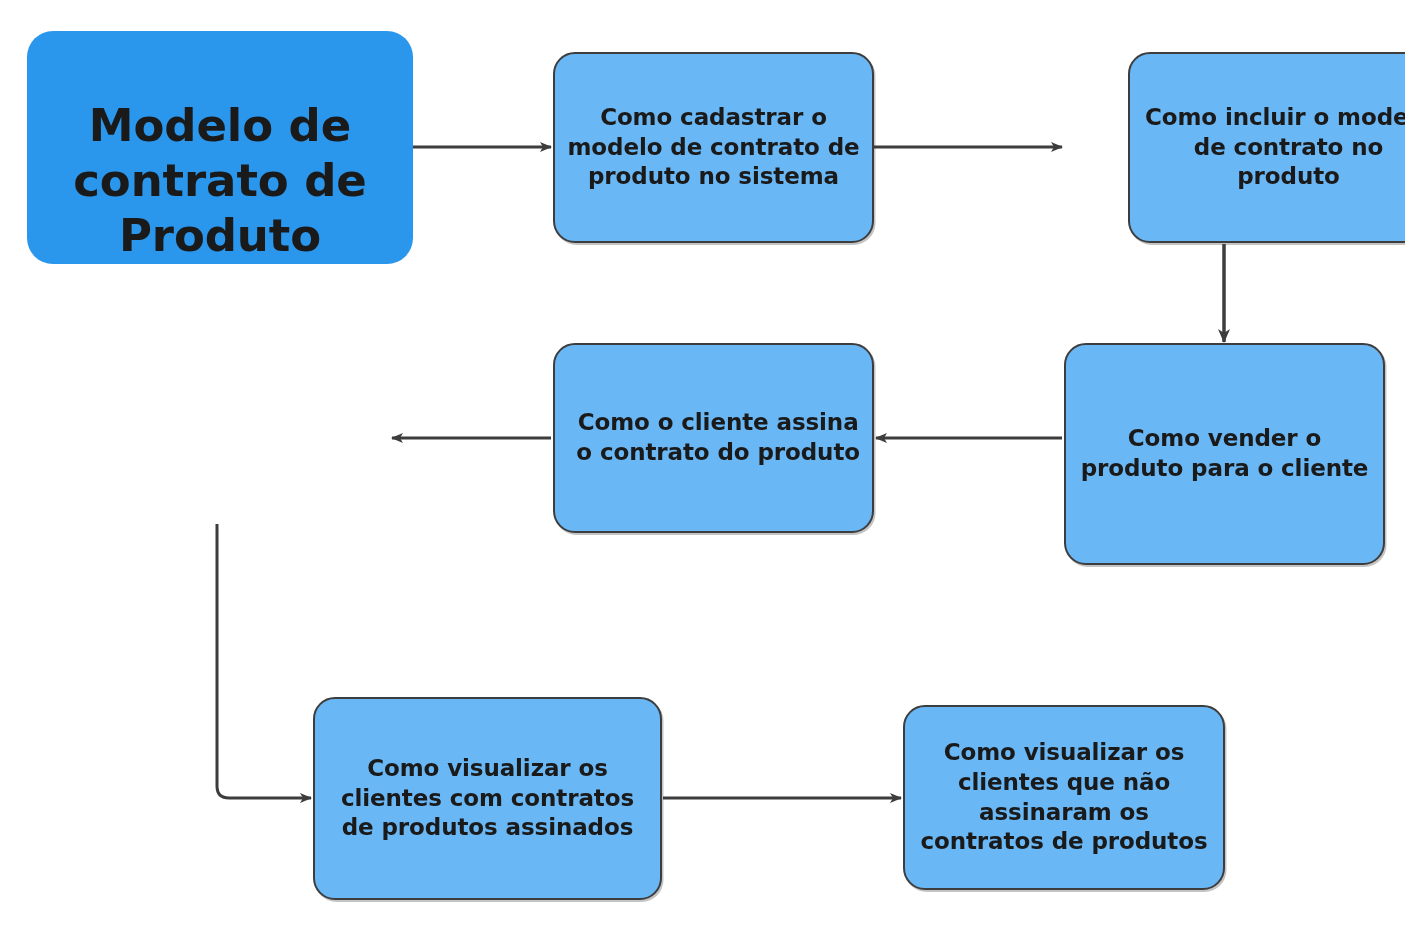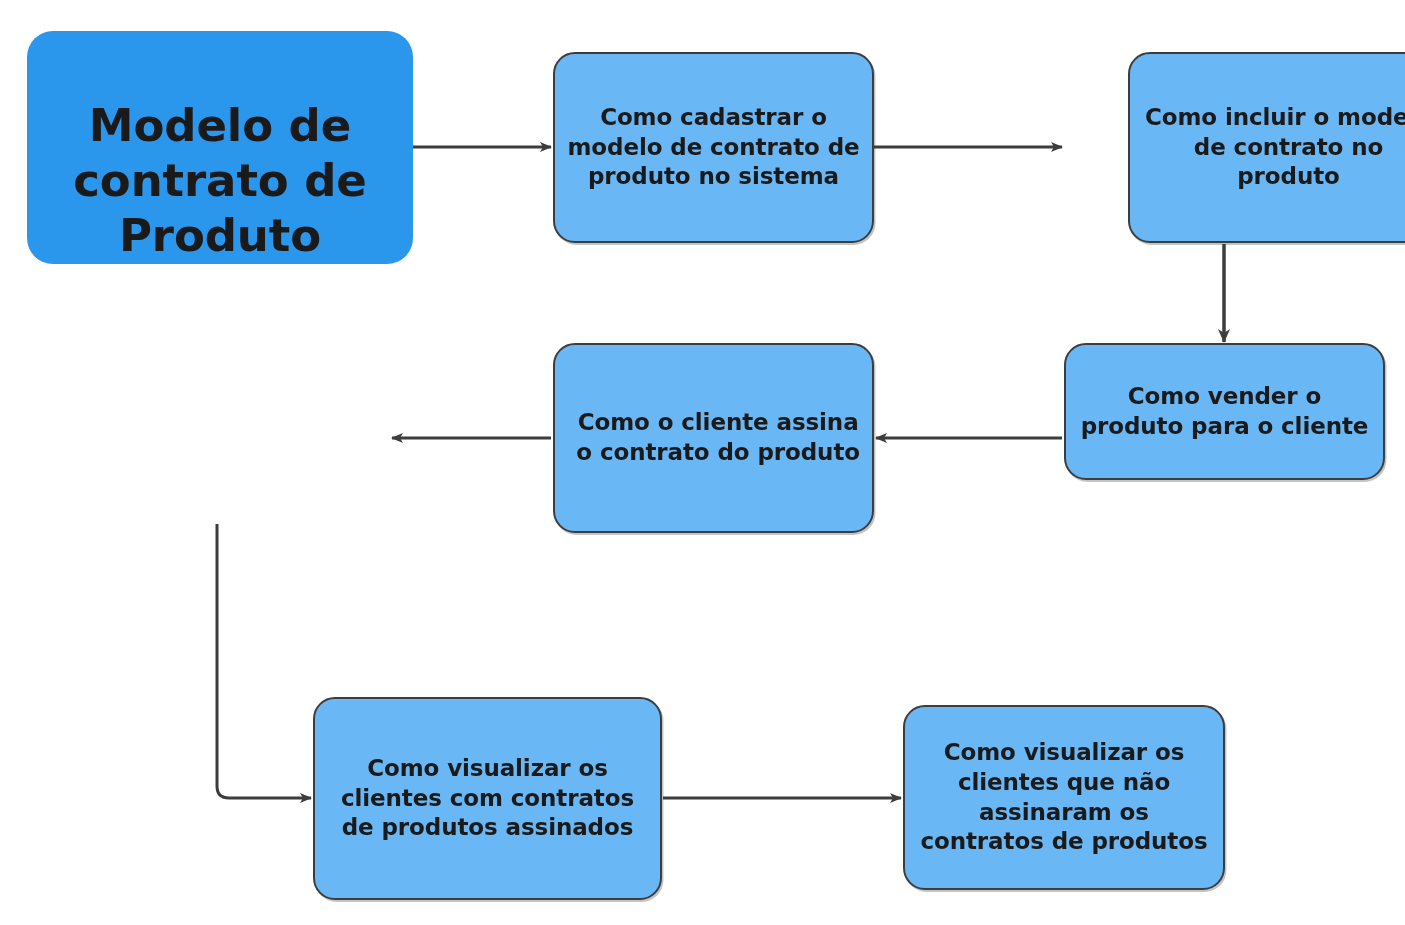--- a/index.html
+++ b/index.html
@@ -102,21 +102,21 @@
     <span class="node-label">Como cadastrar o
 modelo de contrato de
 produto no sistema</span>
   </div>
 
   <div class="node node-step" style="left:1128px; top:52px; width:321px; height:191px;">
     <span class="node-label">Como incluir o modelo
 de contrato no produto</span>
   </div>
 
-  <div class="node node-step" style="left:1064px; top:343px; width:321px; height:137px;">
+  <div class="node node-step" style="left:1064px; top:343px; width:321px; height:222px;">
     <span class="node-label">Como vender o
 produto para o cliente</span>
   </div>
 
   <div class="node node-step" style="left:553px; top:343px; width:321px; height:190px;justify-content:flex-end;">
     <span class="node-label">Como o cliente assina
 o contrato do produto</span>
   </div>
 
 

